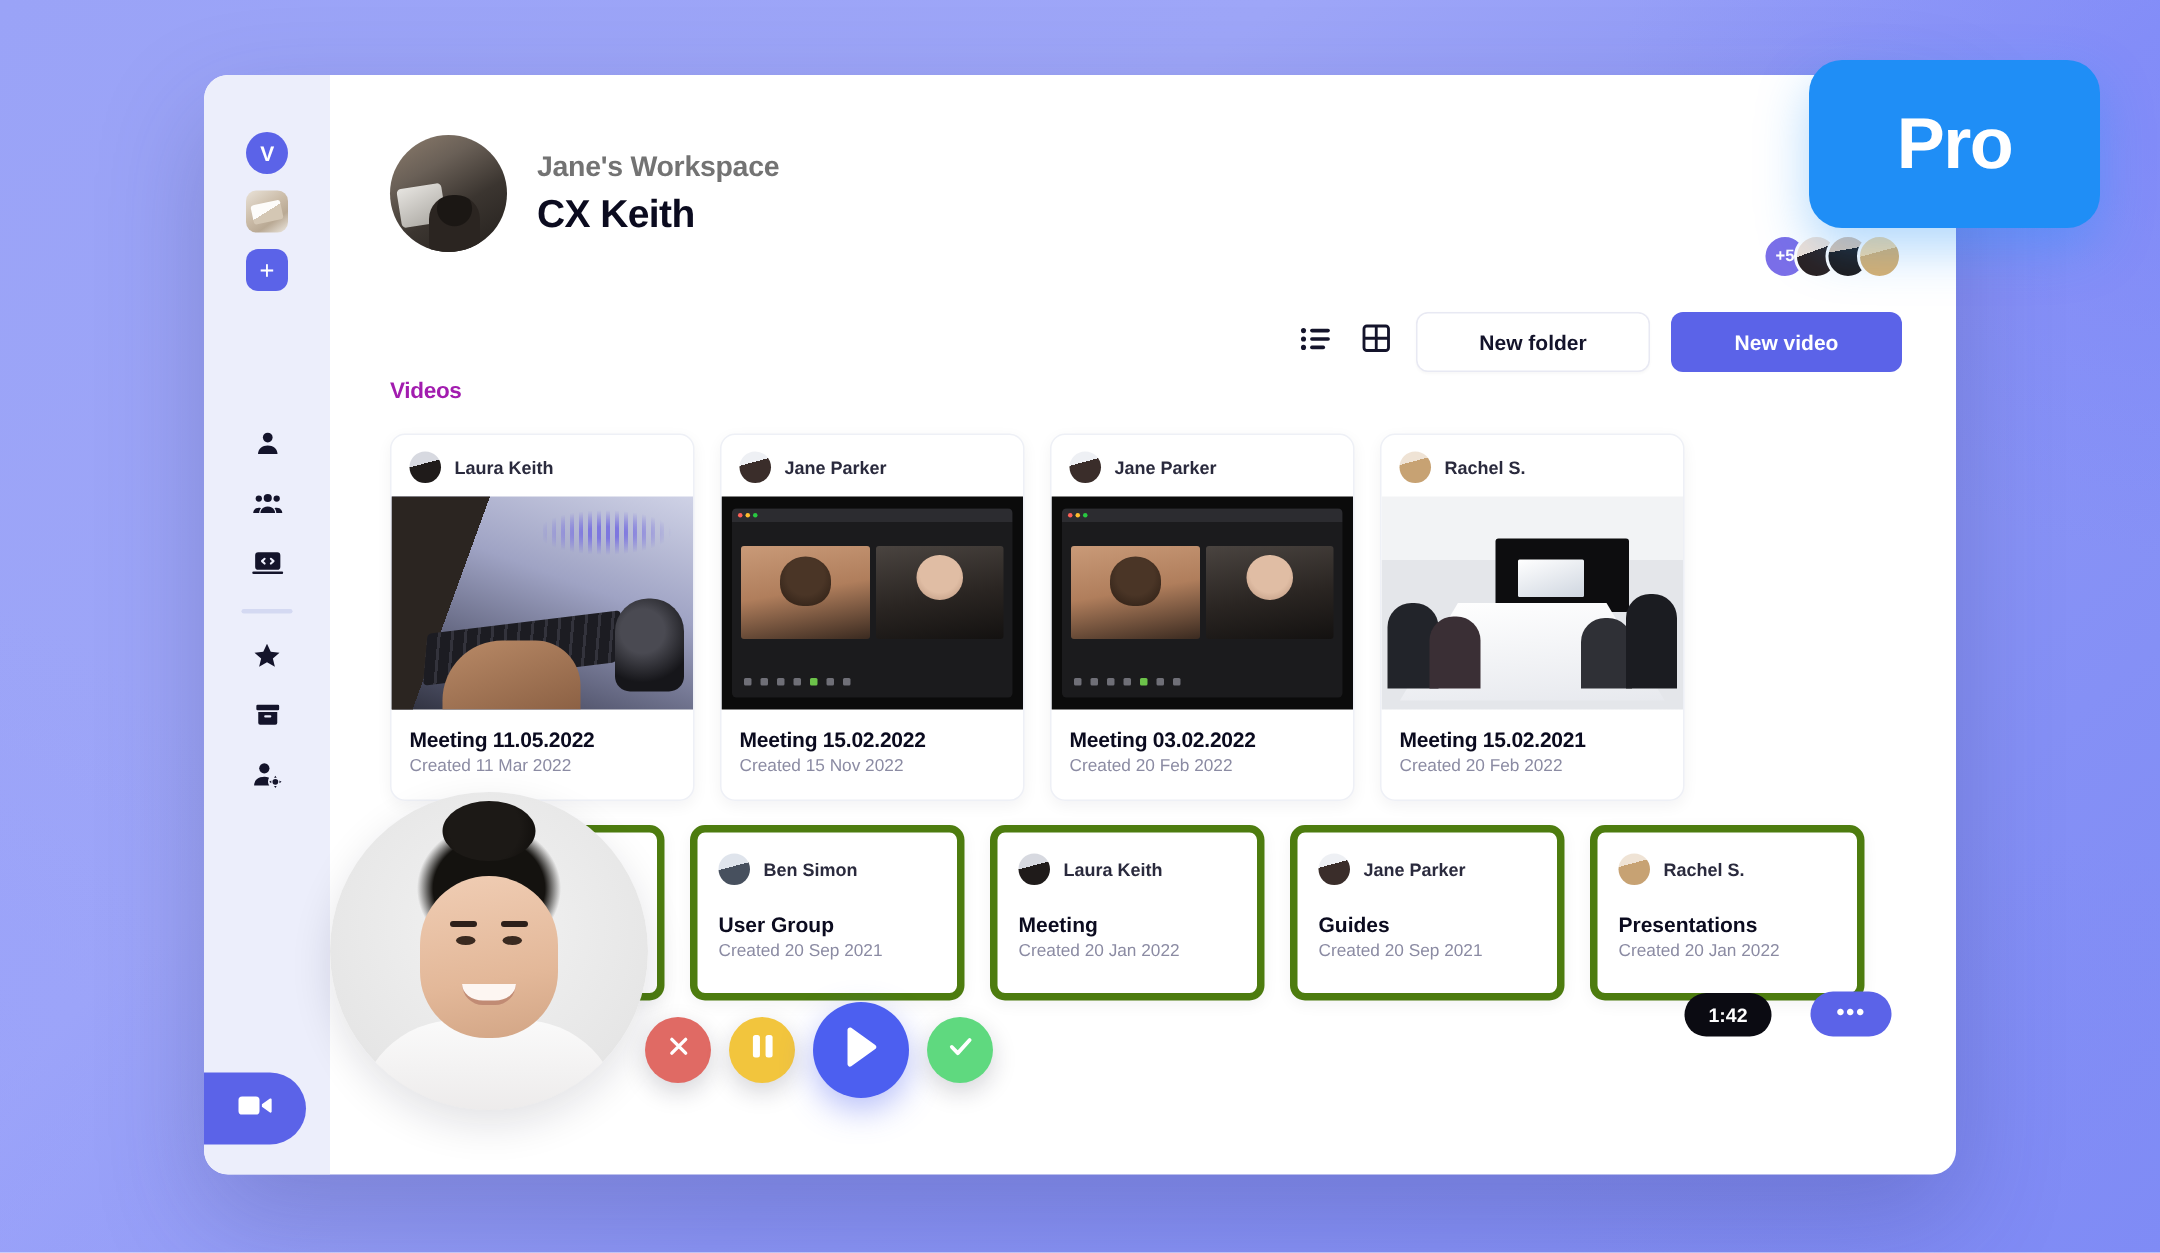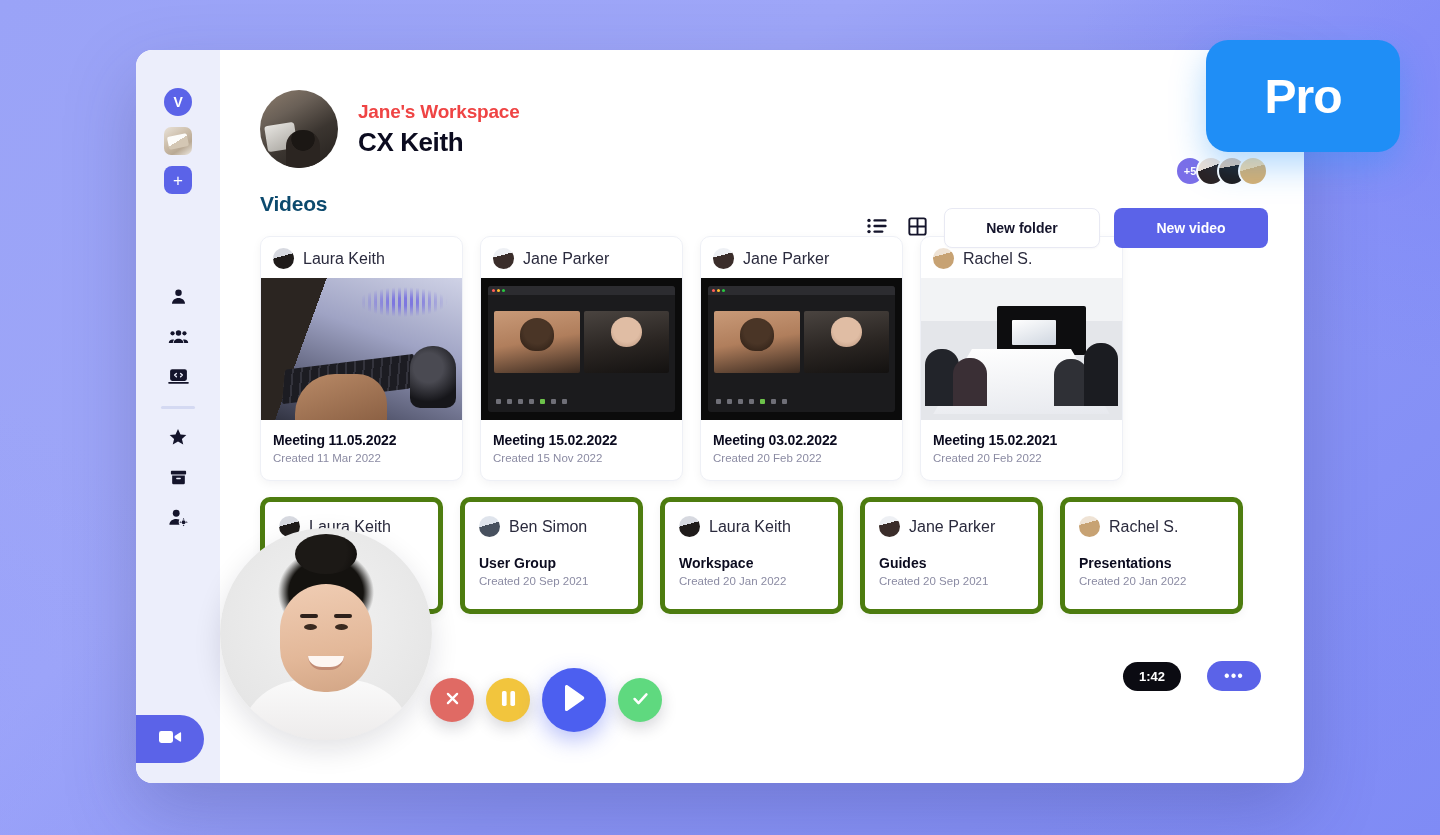--- a/index.html
+++ b/index.html
@@ -110,21 +110,21 @@
     content:""; position:absolute; left:6px; top:34px; width:30px; height:26px;
     background: linear-gradient(160deg,#e6e4e0,#a9a6a0);
     border-radius: 3px; transform: rotate(-9deg);
   }
   .ws-avatar::after {
     content:""; position:absolute; left:26px; top:40px; width:34px; height:38px;
     background: radial-gradient(circle at 50% 24%, #1b1714 0 34%, #2b2521 36% 100%);
     border-radius: 16px 16px 4px 4px;
   }
   .hdr-text { display: flex; flex-direction: column; gap: 4px; }
-  .ws-name { font-size: 19px; font-weight: bold; color: #ef4444; letter-spacing: -0.2px; }
+  .ws-name { font-size: 19px; font-weight: bold; color: #737373; letter-spacing: -0.2px; }
   .team-name { font-size: 26px; font-weight: bold; color: #0b0b1f; letter-spacing: -0.4px; }
 
   .avatar-stack {
     position: absolute; right: 36px; top: 106px;
     display: flex; align-items: center;
   }
   .avatar-stack .av {
     width: 30px; height: 30px; border-radius: 50%;
     border: 2px solid #fff; margin-left: -9px;
     overflow: hidden; flex: none;
@@ -158,39 +158,39 @@
   .btn-primary {
     width: 154px; height: 40px;
     background: #5b63e8; border: none;
     border-radius: 8px;
     font-size: 14px; font-weight: bold; color: #fff;
     display: flex; align-items: center; justify-content: center;
     cursor: pointer;
   }
 
   .section-title {
-    margin-top: 24px;
-    font-size: 21px; font-weight: bold; color: #0c4a6e;
+    margin-top: 84px;
+    font-size: 15px; font-weight: bold; color: #a21caf;
     letter-spacing: -0.2px;
   }
 
   .cards-row { display: flex; gap: 17px; margin-top: 20px; }
   .video-card {
     width: 203px;
     background: #fff;
     border: 1px solid #eef0f6;
     border-radius: 10px;
     box-shadow: 0 3px 10px rgba(20,20,43,0.05);
     overflow: hidden;
     cursor: pointer;
     flex: none;
   }
   .card-owner { display: flex; align-items: center; gap: 9px; padding: 11px 12px 9px; }
   .owner-av { width: 21px; height: 21px; border-radius: 50%; overflow: hidden; flex: none; }
-  .owner-name { font-size: 16px; color: #2a2a3d; font-weight: 400; }
+  .owner-name { font-size: 12px; color: #2a2a3d; font-weight: 700; }
   .thumb { height: 142px; width: 100%; position: relative; overflow: hidden; }
   .card-meta { padding: 12px 12px 16px; }
   .card-title { font-size: 14px; font-weight: bold; color: #0b0b1f; letter-spacing: -0.15px; }
   .card-sub { font-size: 11.5px; color: #8b8ba3; margin-top: 4px; }
 
   
   .thumb-podcast {
     background:
       linear-gradient(110deg,#2b2521 0 26%, rgba(43,37,33,0) 26%),
       linear-gradient(200deg,#cfd2e6 0%,#9fa3c4 40%,#5c5f78 75%,#2d2f3c 100%);
@@ -627,21 +627,21 @@
         </div>
         <div class="folder-title">User Group</div>
         <div class="folder-sub">Created 20 Sep 2021</div>
       </div>
 
       <div class="folder-card">
         <div class="folder-owner">
           <div class="owner-av f-laura"></div>
           <div class="owner-name">Laura Keith</div>
         </div>
-        <div class="folder-title">Workspace</div>
+        <div class="folder-title">Meeting</div>
         <div class="folder-sub">Created 20 Jan 2022</div>
       </div>
 
       <div class="folder-card">
         <div class="folder-owner">
           <div class="owner-av f-jane"></div>
           <div class="owner-name">Jane Parker</div>
         </div>
         <div class="folder-title">Guides</div>
         <div class="folder-sub">Created 20 Sep 2021</div>

